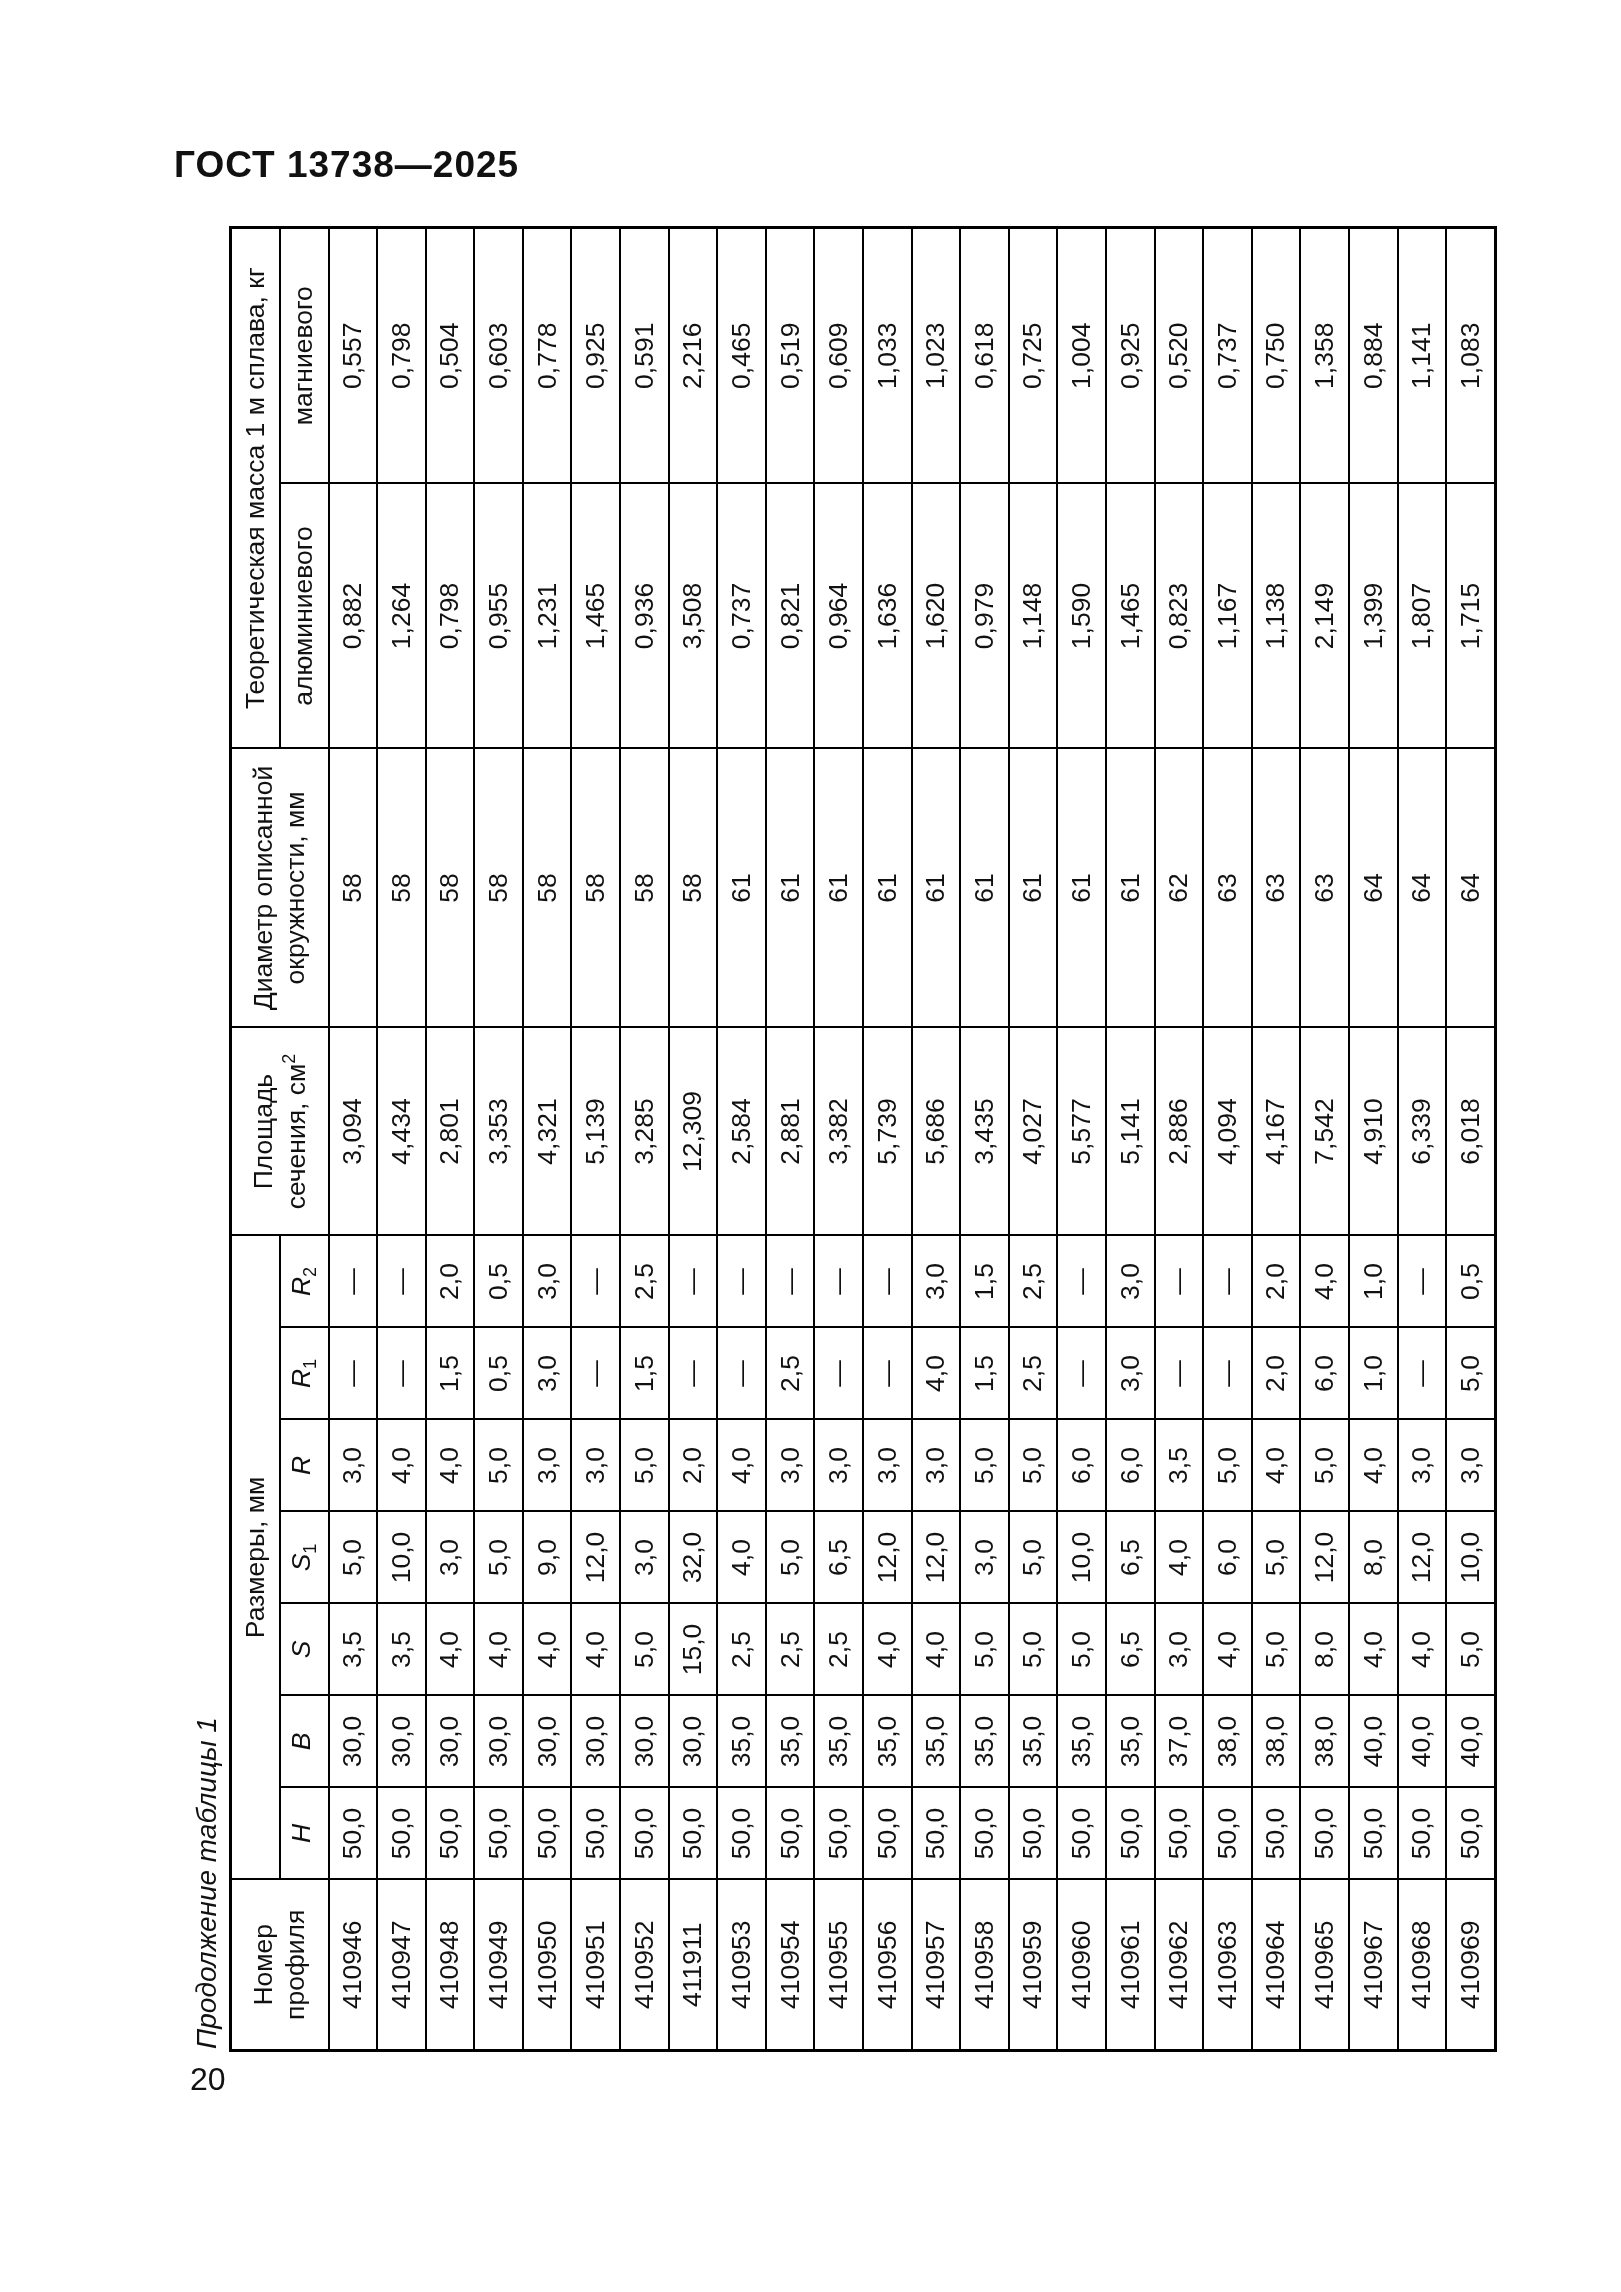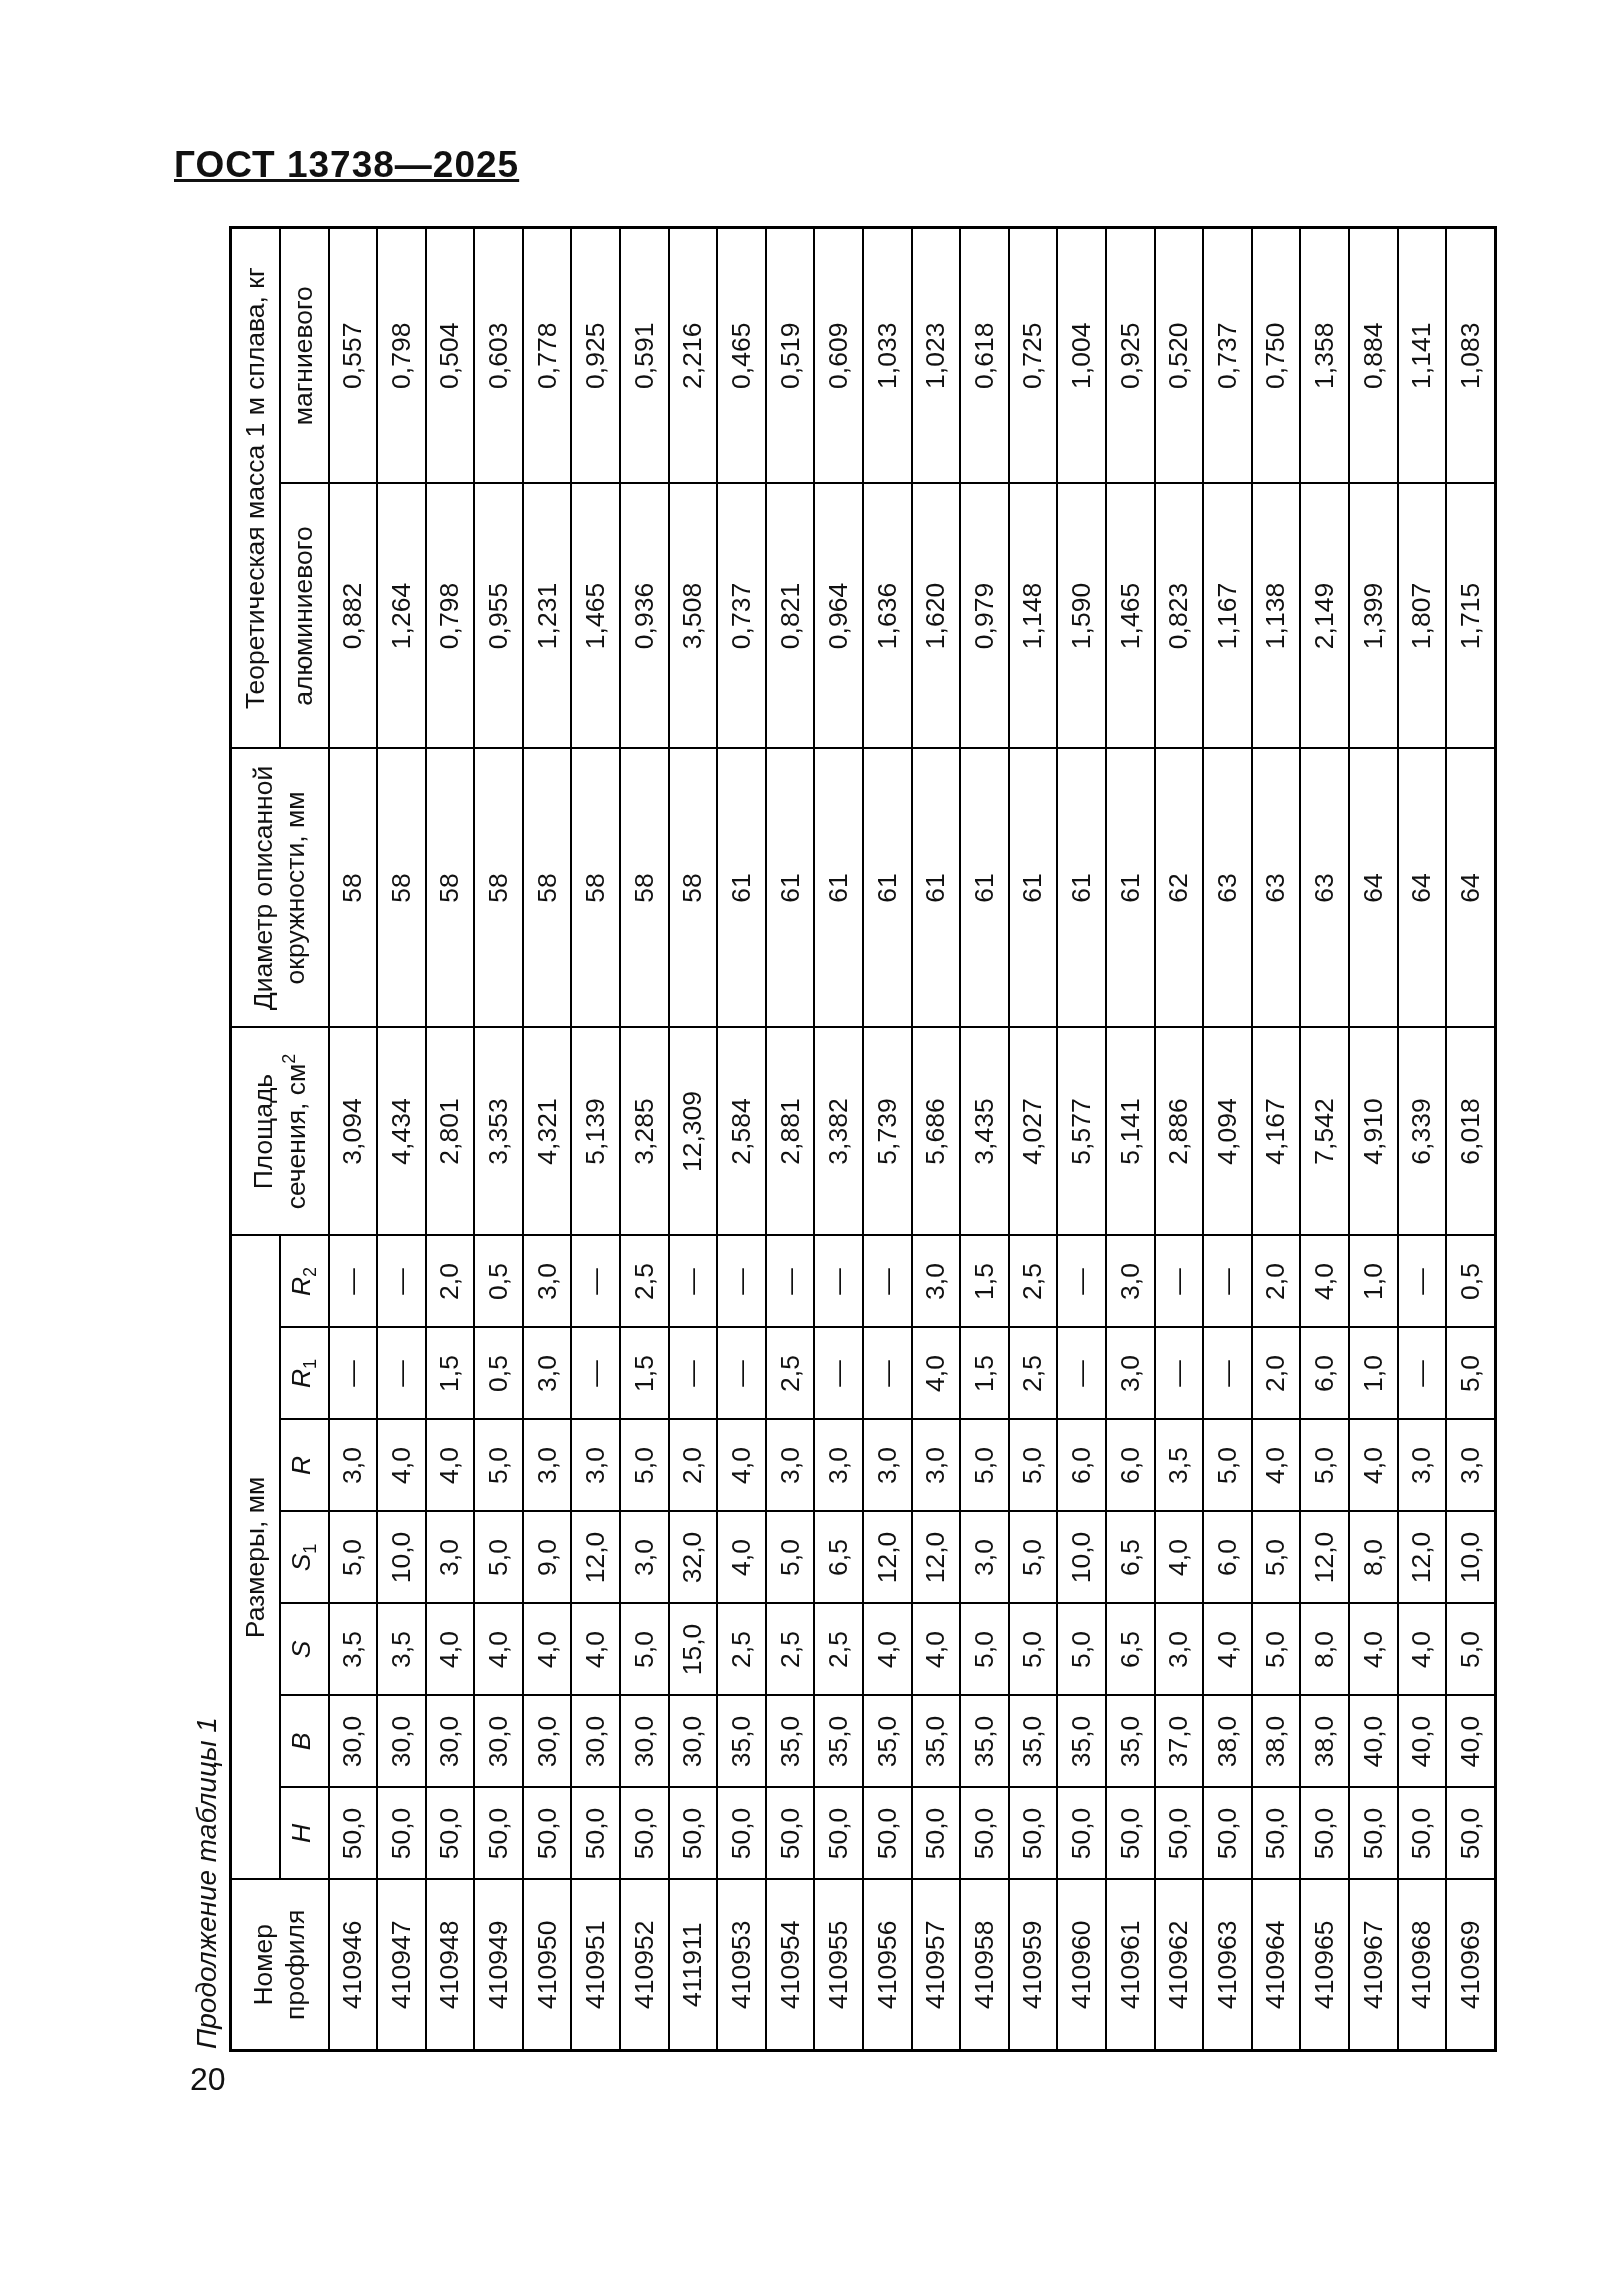--- a/index.html
+++ b/index.html
@@ -8,21 +8,20 @@
     background:#ffffff;
     font-family:"Liberation Sans", sans-serif;
     color:#111;
     position:relative;
     overflow:hidden;
   }
   .doc-number {
     position:absolute; left:174px; top:144px;
     font-size:37px; font-weight:bold; letter-spacing:1px;
     white-space:nowrap;
-    text-decoration:underline;
   }
   .table-rotator {
     position:absolute; left:229px; top:2052px;
     width:1823px; height:1268px;
     transform:rotate(-90deg);
     transform-origin:0 0;
   }
   table.profiles {
     border-collapse:collapse;
     table-layout:fixed;

